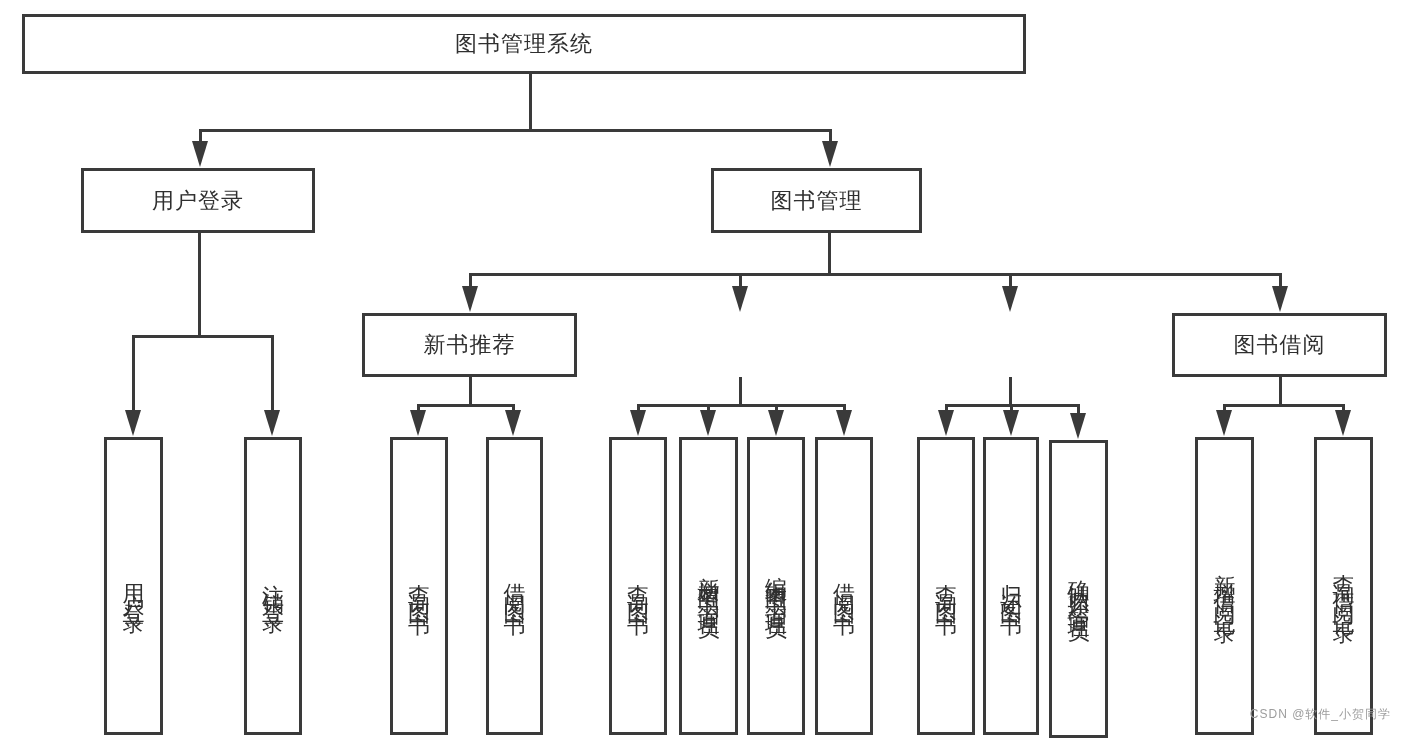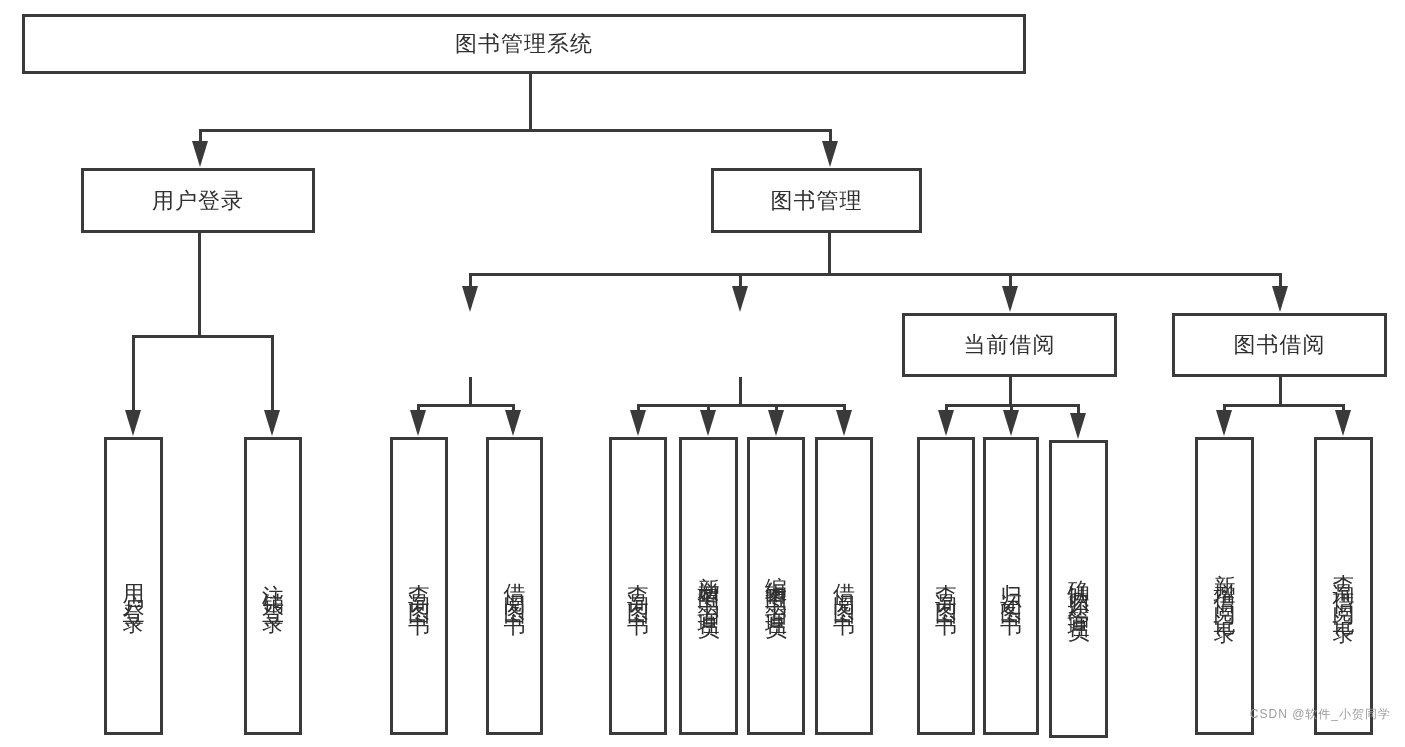--- a/index.html
+++ b/index.html
@@ -54,22 +54,22 @@
     <span class="htext">图书管理系统</span>
   </div>
 
   <div class="hbox" style="left:81px;top:168px;width:234px;height:65px">
     <span class="htext">用户登录</span>
   </div>
   <div class="hbox" style="left:711px;top:168px;width:211px;height:65px">
     <span class="htext">图书管理</span>
   </div>
 
-  <div class="hbox" style="left:902px;top:313px;width:215px;height:64px">
-    <span class="htext">当前借阅</span>
+  <div class="hbox" style="left:362px;top:313px;width:215px;height:64px">
+    <span class="htext">新书推荐</span>
   </div>
   <div class="hbox" style="left:1172px;top:313px;width:215px;height:64px">
     <span class="htext">图书借阅</span>
   </div>
 
   <div class="vbox" style="left:104px;top:437px;width:59px;height:298px">
     <span class="vtext">用户登录</span>
   </div>
   <div class="vbox" style="left:244px;top:437px;width:58px;height:298px">
     <span class="vtext">注销登录</span>

